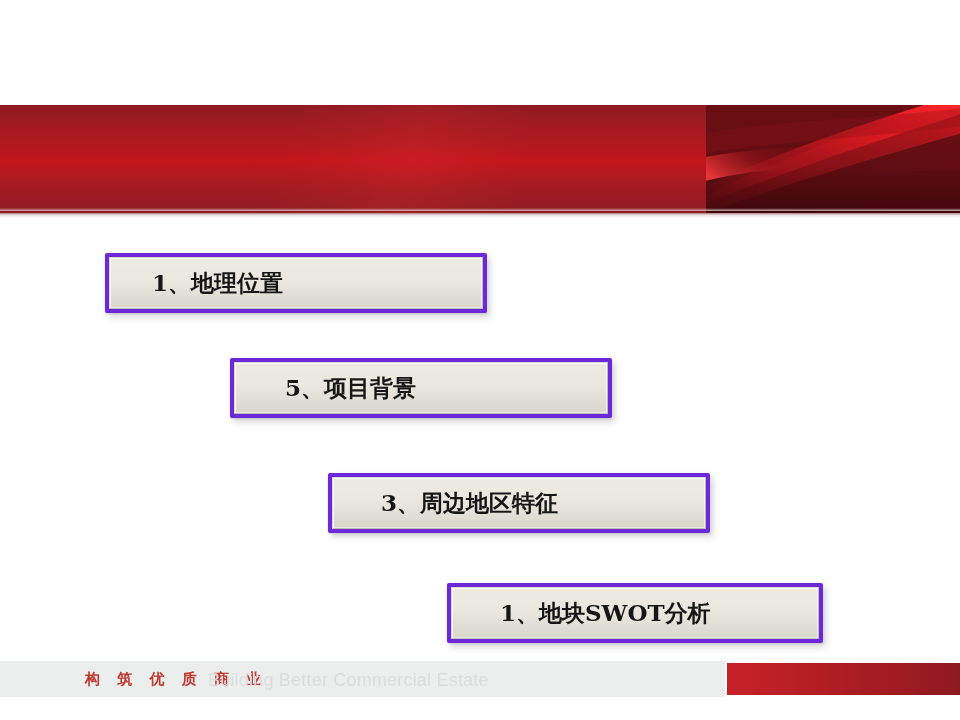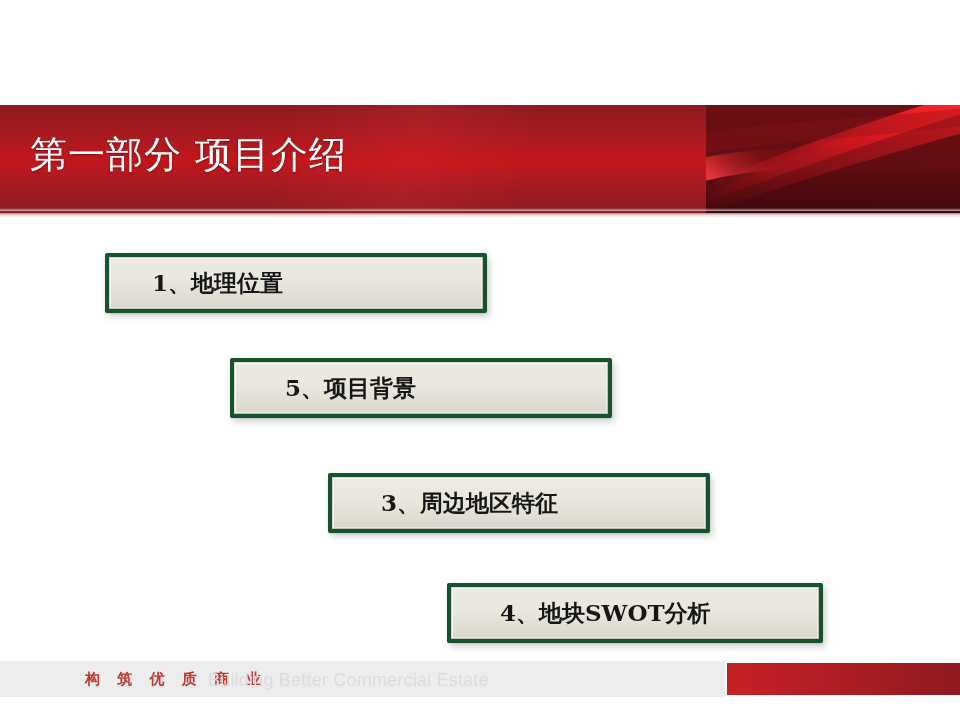--- a/index.html
+++ b/index.html
@@ -99,21 +99,21 @@
     letter-spacing: 1px;
     white-space: nowrap;
     text-shadow: 0 1px 2px rgba(60,0,0,0.45);
     font-family: "DejaVu Sans", "Liberation Sans", sans-serif;
   }
 
   
   .agenda-box {
     position: absolute;
     box-sizing: border-box;
-    background: #14532d;
+    background: #6d28d9;
     padding: 4px;
     border-radius: 2px;
     box-shadow:
       3px 4px 6px rgba(120,120,120,0.30),
       0 1px 2px rgba(150,150,150,0.30);
   }
   .agenda-inner {
     box-sizing: border-box;
     width: 100%;
     height: 100%;
@@ -231,21 +231,20 @@
 
         <path d="M -10 54 C 40 44, 90 40, 150 44 L 150 62 C 88 60, 40 66, -10 78 Z" fill="url(#sw3)"></path>
 
         <path d="M -10 30 C 70 14, 150 16, 264 2 L 264 20 C 150 34, 70 36, -10 50 Z" fill="#8a1219" opacity="0.35"></path>
       </svg>
     </div>
     <div class="banner-toplight"></div>
   </div>
   <div class="banner-shadow"></div>
 
-  <div class="banner-title">第一部分 项目介绍</div>
 
   <div class="agenda-box" id="box-1">
     <div class="agenda-inner">
       <span class="agenda-label">1、地理位置</span>
     </div>
   </div>
 
   <div class="agenda-box" id="box-2">
     <div class="agenda-inner">
       <span class="agenda-label">5、项目背景</span>
@@ -253,21 +252,21 @@
   </div>
 
   <div class="agenda-box" id="box-3">
     <div class="agenda-inner">
       <span class="agenda-label">3、周边地区特征</span>
     </div>
   </div>
 
   <div class="agenda-box" id="box-4">
     <div class="agenda-inner">
-      <span class="agenda-label">4、地块SWOT分析</span>
+      <span class="agenda-label">1、地块SWOT分析</span>
     </div>
   </div>
 
   <div class="footer-band"></div>
   <div class="footer-logo-cn">构 筑 优 质 商 业</div>
   <div class="footer-logo-en">Building Better Commercial Estate</div>
   <div class="footer-bar"></div>
 
 </div>
 

